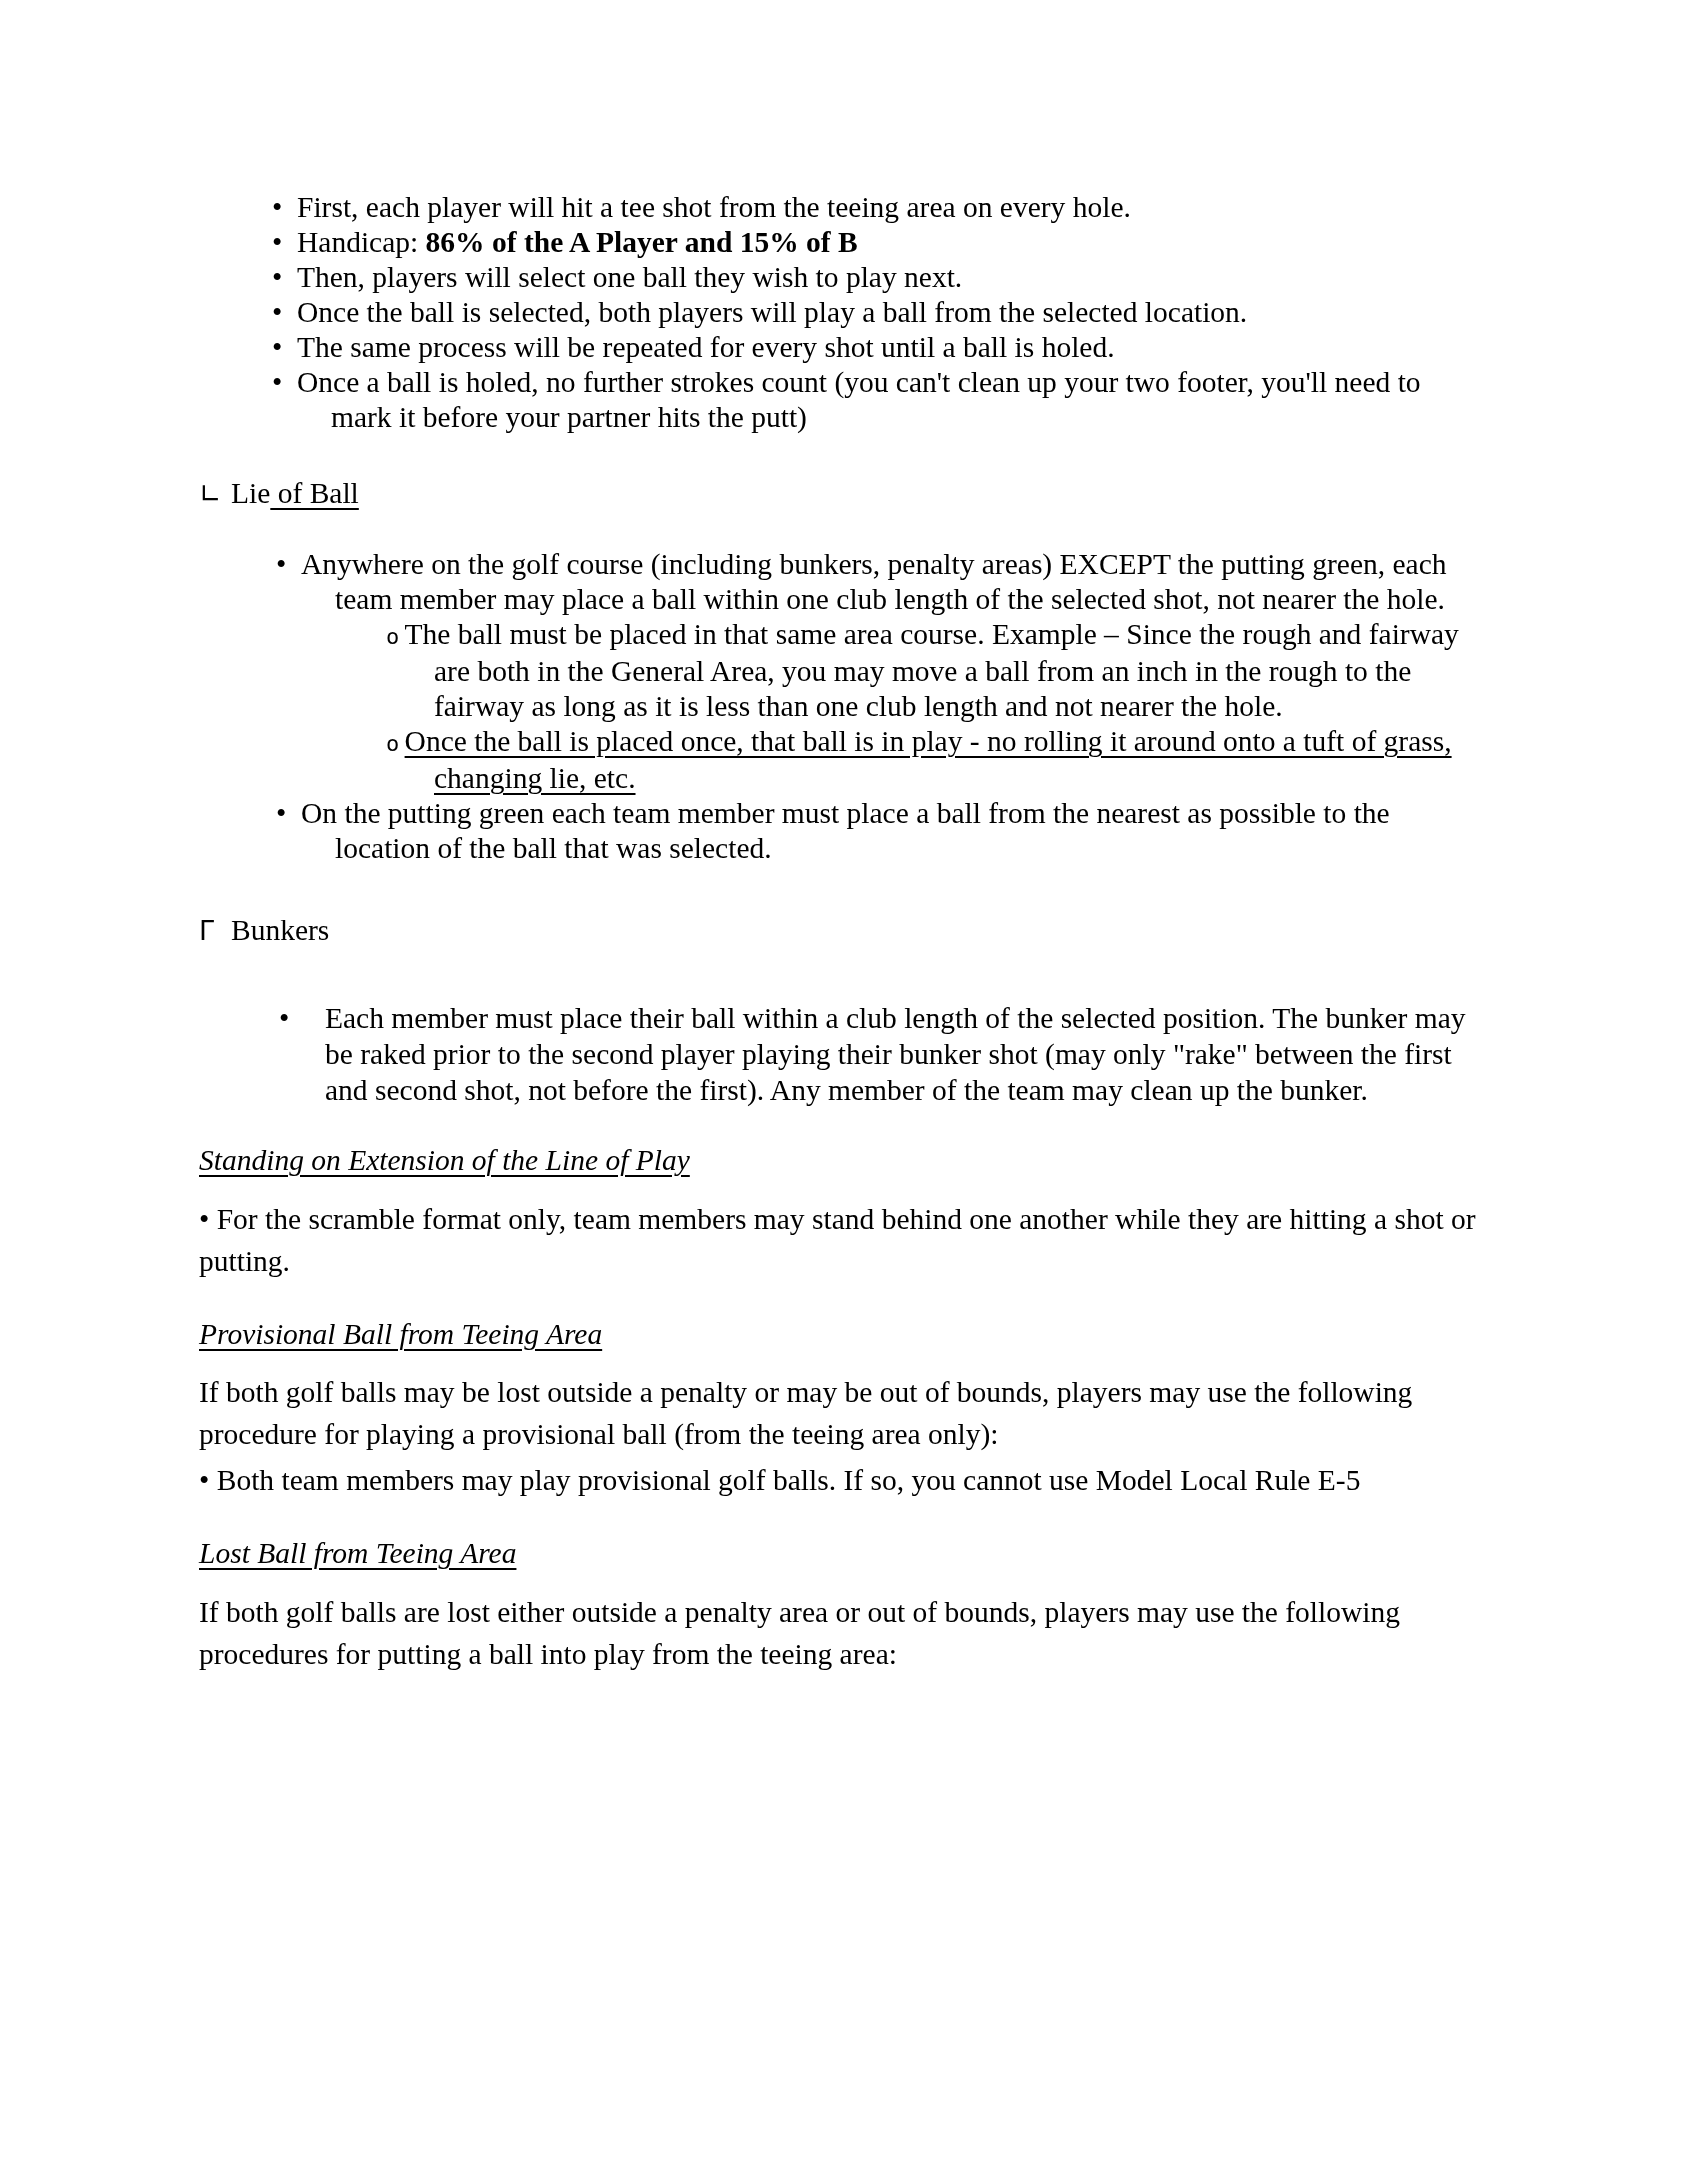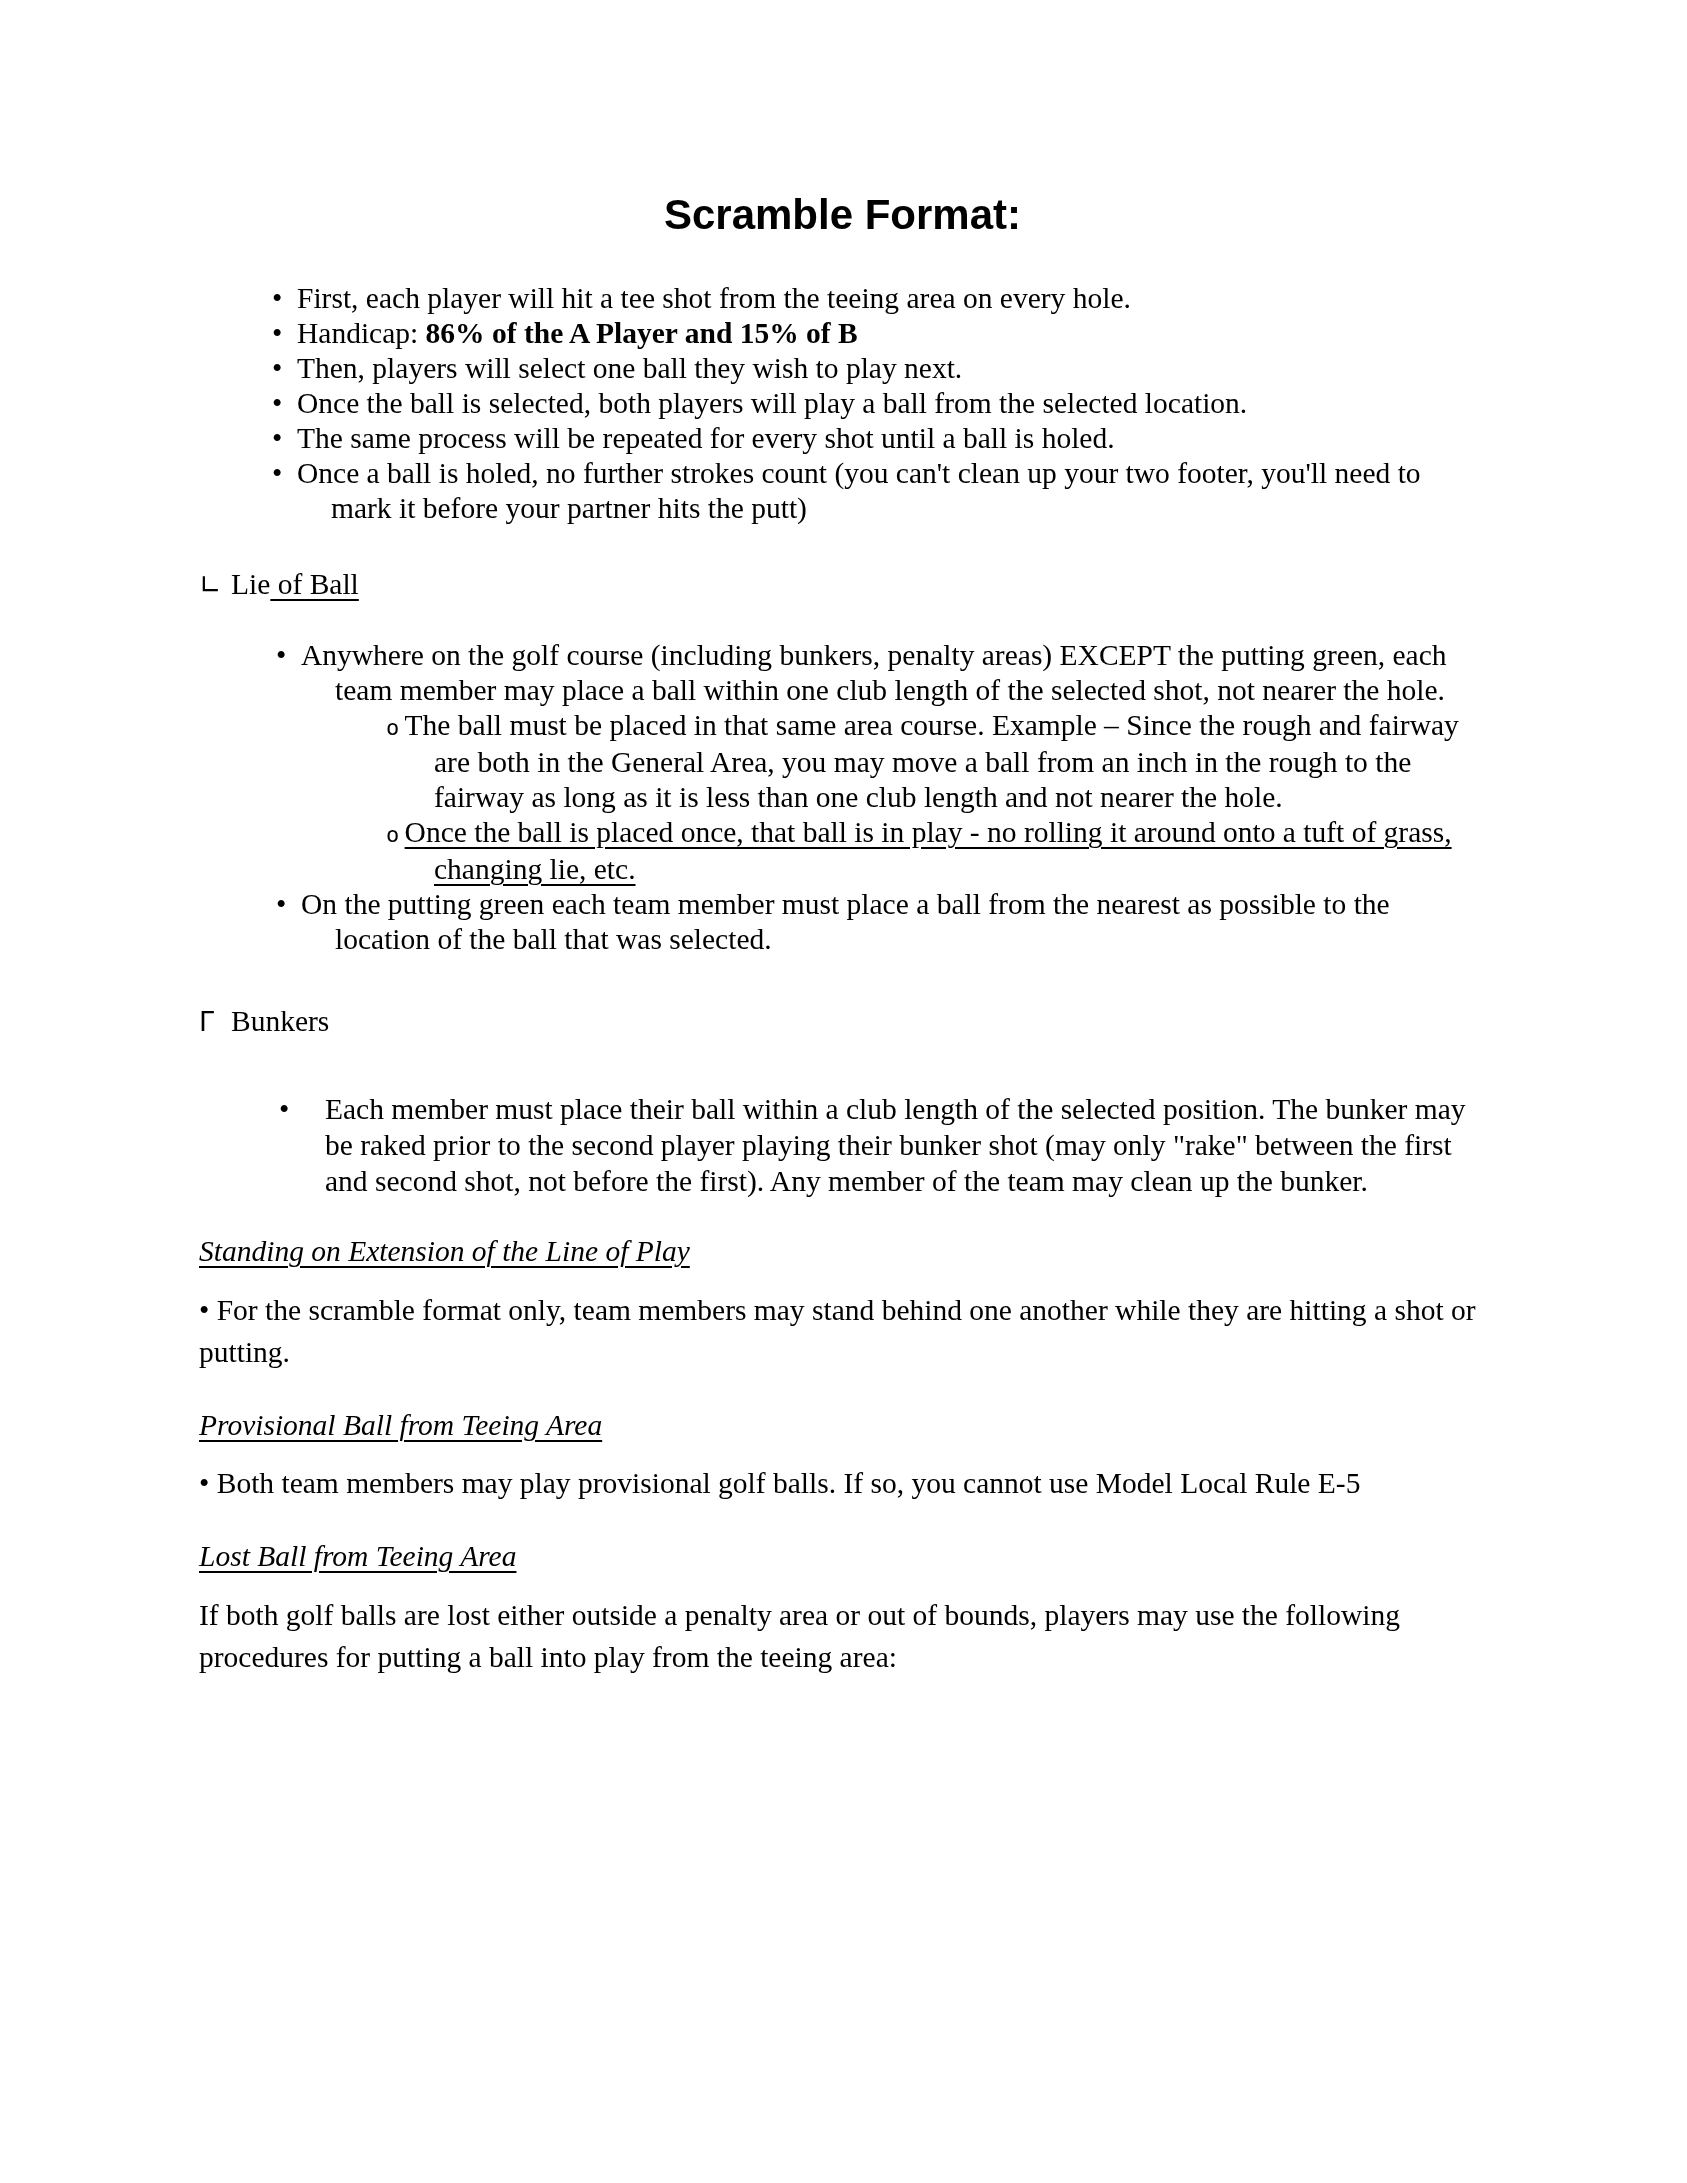--- a/index.html
+++ b/index.html
@@ -49,21 +49,20 @@
   }
   .bhead { margin: 34px 0 18.6px 0; line-height: 37px; font-style: italic; }
   .bpara { margin: 4px 0; line-height: 42px; }
   b { font-weight: 700; }
 </style>
 </head>
 <body>
 
 <div class="page">
 
-  <h1 class="doc-title">Scramble Format:</h1>
 
   <div class="intro-list">
     <div class="li1">
       <span class="m1">•</span><span>First, each player will hit a tee shot from the teeing area on every hole.</span>
     </div>
     <div class="li1">
       <span class="m1">•</span><span>Handicap: </span><b>86% of the A Player and 15% of B</b>
     </div>
     <div class="li1">
       <span class="m1">•</span><span>Then, players will select one ball they wish to play next.</span>
@@ -109,20 +108,21 @@
   </div>
 
   <div class="bhead">
     <span class="u">Standing on Extension of the Line of Play</span>
   </div>
   <p class="bpara">• For the scramble format only, team members may stand behind one another while they are hitting a shot or putting.</p>
 
   <div class="bhead">
     <span class="u">Provisional Ball from Teeing Area</span>
   </div>
+  <p class="bpara">If both golf balls may be lost outside a penalty or may be out of bounds, players may use the following procedure for playing a provisional ball (from the teeing area only):</p>
   <p class="bpara">• Both team members may play provisional golf balls.  If so, you cannot use Model Local Rule E-5</p>
 
   <div class="bhead">
     <span class="u">Lost Ball from Teeing Area</span>
   </div>
   <p class="bpara">If both golf balls are lost either outside a penalty area or out of bounds, players may use the following procedures for putting a ball into play from the teeing area:</p>
 
 </div>
 
 

